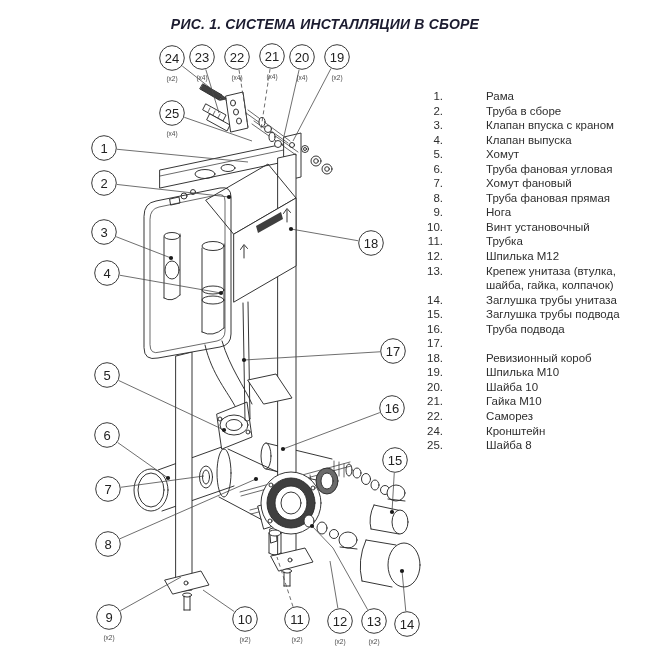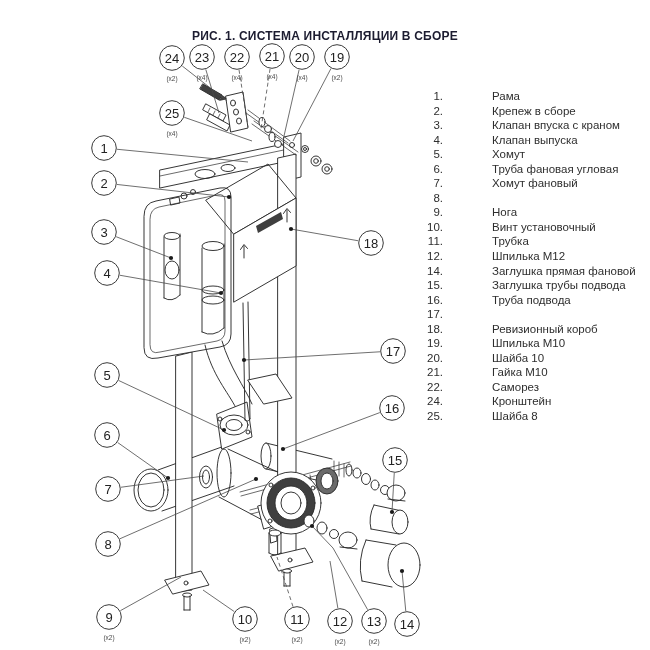--- a/index.html
+++ b/index.html
@@ -1,24 +1,24 @@
 <!DOCTYPE html>
 <html><head>
 <meta charset="utf-8">
 <style>
   html,body{margin:0;padding:0;background:#ffffff;}
   .page{position:relative;width:650px;height:650px;background:#ffffff;overflow:hidden;
         font-family:"Liberation Sans",sans-serif;}
-  .title{position:absolute;top:29px;left:0;width:100%;text-align:center;
-         font-size:12px;font-weight:bold;letter-spacing:.2px;color:#1c1c30;}
+  .title{position:absolute;top:16px;left:0;width:100%;text-align:center;
+         font-size:14px;font-weight:bold;letter-spacing:.2px;color:#1c1c30;font-style:italic;}
   .parts{position:absolute;left:421px;top:89px;width:226px;color:#2e2e2e;
          font-size:11.5px;line-height:14.55px;}
   .prow{display:flex;align-items:flex-start;}
   .num{flex:none;width:22px;text-align:right;white-space:pre;}
-  .nm{margin-left:6px;white-space:pre-line;padding-left:43px;}
+  .nm{margin-left:0;white-space:pre-line;padding-left:43px;}
   svg#diagram{position:absolute;left:0;top:0;}
   .ln{stroke:#2b2b2b;stroke-width:0.95;fill:none;stroke-linecap:round;stroke-linejoin:round;}
   .thin{stroke-width:0.7;}
   .wf{fill:#ffffff;}
   .df{fill:#3f3f3f;}
   .gf{fill:#6a6a6a;}
   .co-num{font:400 13px "Liberation Sans",sans-serif;fill:#222;}
   .co-qty{font:400 6.5px "Liberation Sans",sans-serif;fill:#4a4a4a;}
 </style>
 </head>
@@ -353,21 +353,21 @@
       </g>
   </svg>
 
   <div class="parts">
     <div class="prow">
         <span class="num">1.</span>
         <span class="nm">Рама</span>
       </div>
     <div class="prow">
         <span class="num">2.</span>
-        <span class="nm">Крепеж в сборе</span>
+        <span class="nm">Труба в сборе</span>
       </div>
     <div class="prow">
         <span class="num">3.</span>
         <span class="nm">Клапан впуска с краном</span>
       </div>
     <div class="prow">
         <span class="num">4.</span>
         <span class="nm">Клапан выпуска</span>
       </div>
     <div class="prow">
@@ -377,40 +377,46 @@
     <div class="prow">
         <span class="num">6.</span>
         <span class="nm">Труба фановая угловая</span>
       </div>
     <div class="prow">
         <span class="num">7.</span>
         <span class="nm">Хомут фановый</span>
       </div>
     <div class="prow">
         <span class="num">8.</span>
+        <span class="nm">Труба фановая прямая</span>
       </div>
     <div class="prow">
         <span class="num">9.</span>
         <span class="nm">Нога</span>
       </div>
     <div class="prow">
         <span class="num">10.</span>
         <span class="nm">Винт установочный</span>
       </div>
     <div class="prow">
         <span class="num">11.</span>
         <span class="nm">Трубка</span>
       </div>
     <div class="prow">
         <span class="num">12.</span>
         <span class="nm">Шпилька М12</span>
       </div>
     <div class="prow">
+        <span class="num">13.</span>
+        <span class="nm">Крепеж унитаза (втулка,
+шайба, гайка, колпачок)</span>
+      </div>
+    <div class="prow">
         <span class="num">14.</span>
-        <span class="nm">Заглушка прямая фановой</span>
+        <span class="nm">Заглушка трубы унитаза</span>
       </div>
     <div class="prow">
         <span class="num">15.</span>
         <span class="nm">Заглушка трубы подвода</span>
       </div>
     <div class="prow">
         <span class="num">16.</span>
         <span class="nm">Труба подвода</span>
       </div>
     <div class="prow">

